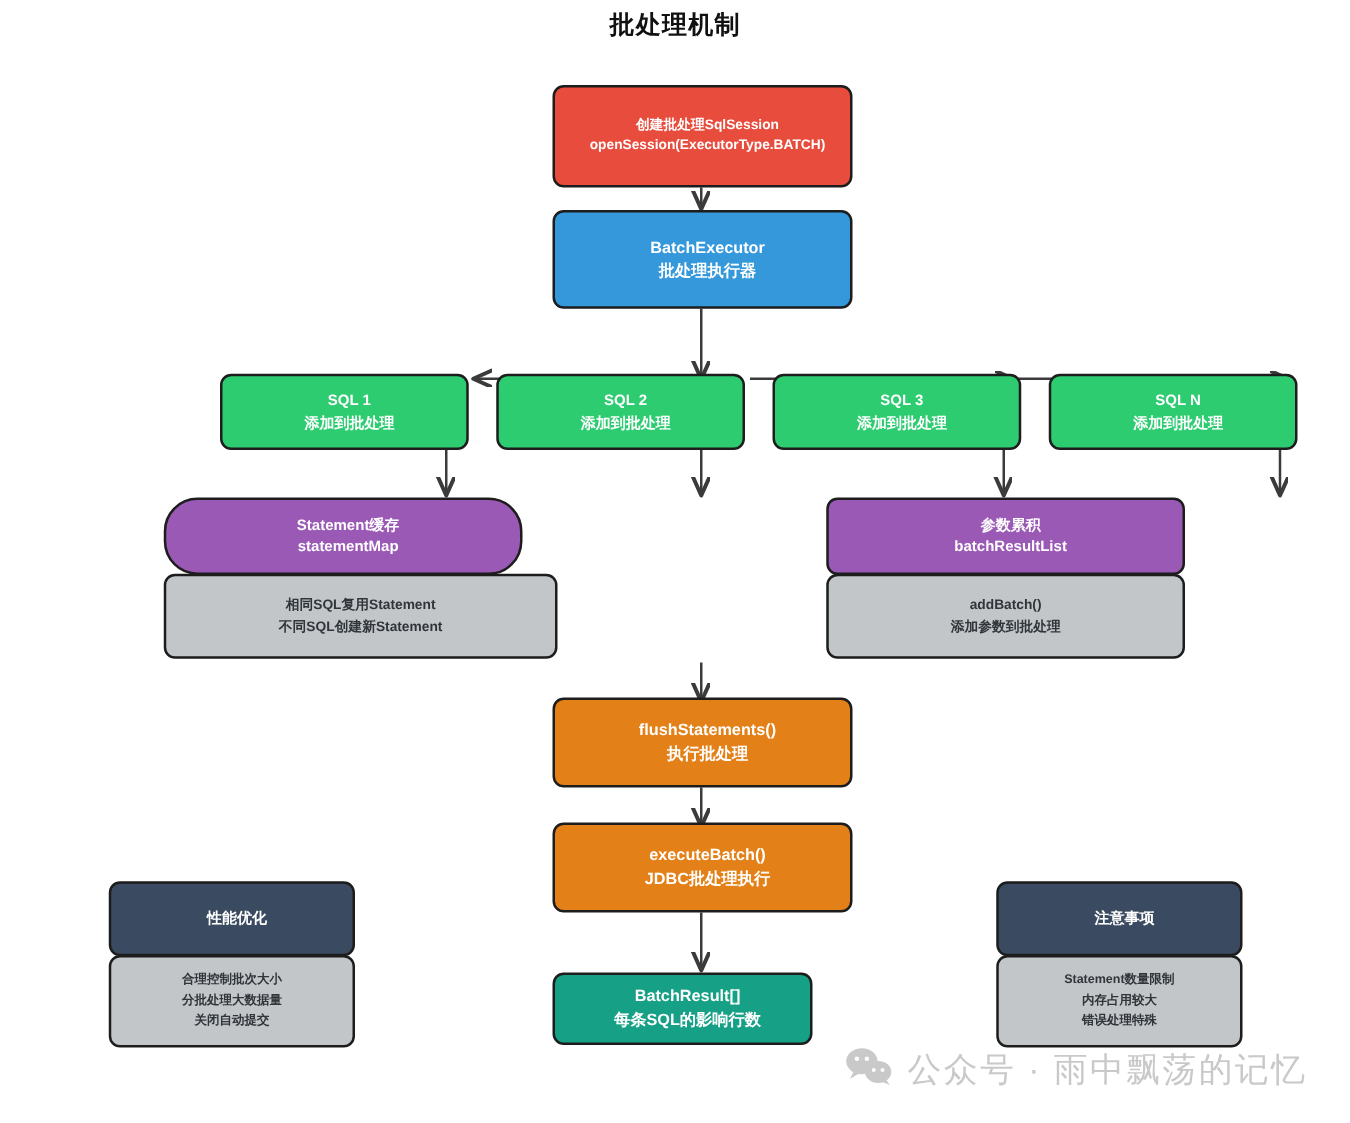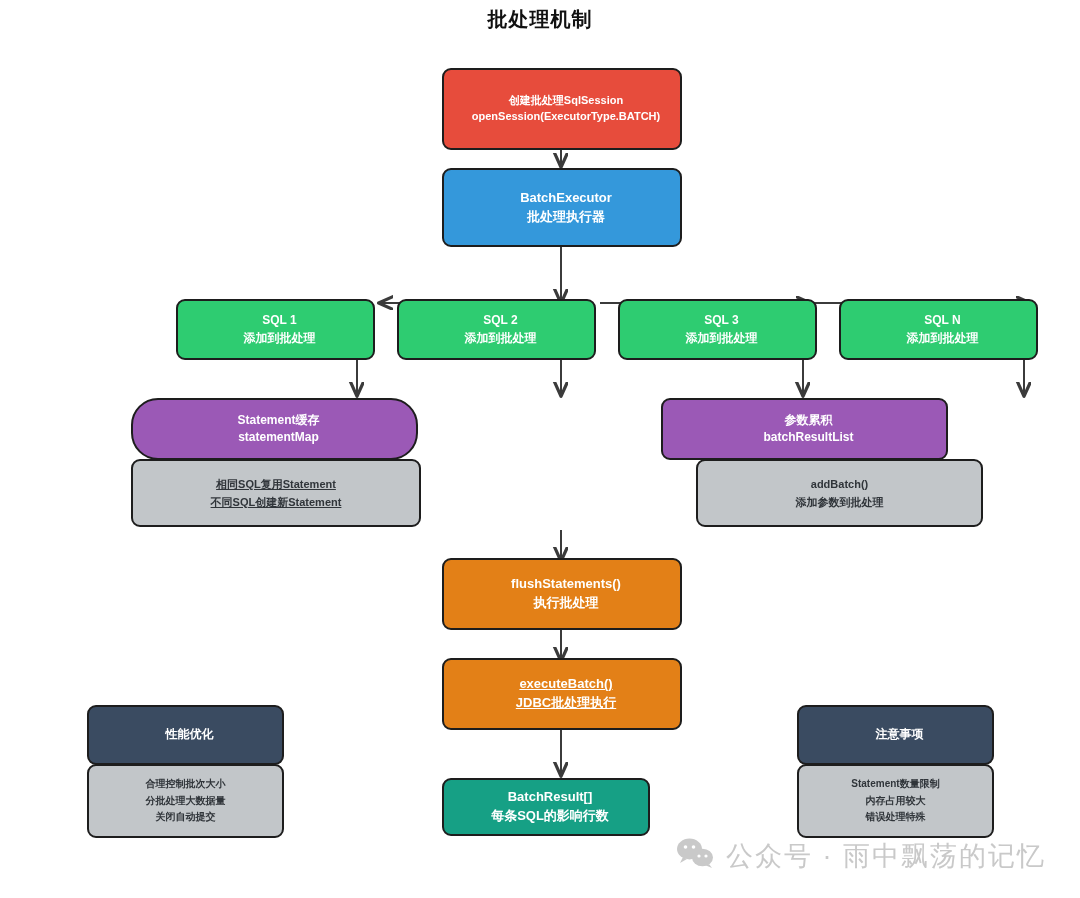--- a/index.html
+++ b/index.html
@@ -173,40 +173,40 @@
 
   <div class="node green fs-12" style="left:839px; top:299px; width:199px; height:61px;">
     <span class="l1">SQL N</span>
     <span class="l2">添加到批处理</span>
   </div>
 
   <div class="node purple card-head fs-12" style="left:131px; top:398px; width:287px; height:62px;border-radius:27px;">
     <span class="l1">Statement缓存</span>
     <span class="l2">statementMap</span>
   </div>
-  <div class="desc card-body" style="left:131px; top:459px; width:290px; height:68px;text-decoration:underline;">
+  <div class="desc card-body" style="left:131px; top:459px; width:315px; height:68px;">
     <span>相同SQL复用Statement</span>
     <span>不同SQL创建新Statement</span>
   </div>
 
   <div class="node purple card-head fs-12" style="left:661px; top:398px; width:287px; height:62px;">
     <span class="l1">参数累积</span>
     <span class="l2">batchResultList</span>
   </div>
-  <div class="desc card-body" style="left:696px; top:459px; width:287px; height:68px;">
+  <div class="desc card-body" style="left:661px; top:459px; width:287px; height:68px;">
     <span>addBatch()</span>
     <span>添加参数到批处理</span>
   </div>
 
   <div class="node orange fs-13" style="left:442px; top:558px; width:240px; height:72px;">
     <span class="l1">flushStatements()</span>
     <span class="l2">执行批处理</span>
   </div>
 
-  <div class="node orange fs-13" style="left:442px; top:658px; width:240px; height:72px;text-decoration:underline;">
+  <div class="node orange fs-13" style="left:442px; top:658px; width:240px; height:72px;">
     <span class="l1">executeBatch()</span>
     <span class="l2">JDBC批处理执行</span>
   </div>
 
   <div class="node teal fs-13" style="left:442px; top:778px; width:208px; height:58px;">
     <span class="l1">BatchResult[]</span>
     <span class="l2">每条SQL的影响行数</span>
   </div>
 
   <div class="node navy card-head fs-12" style="left:87px; top:705px; width:197px; height:60px;">

